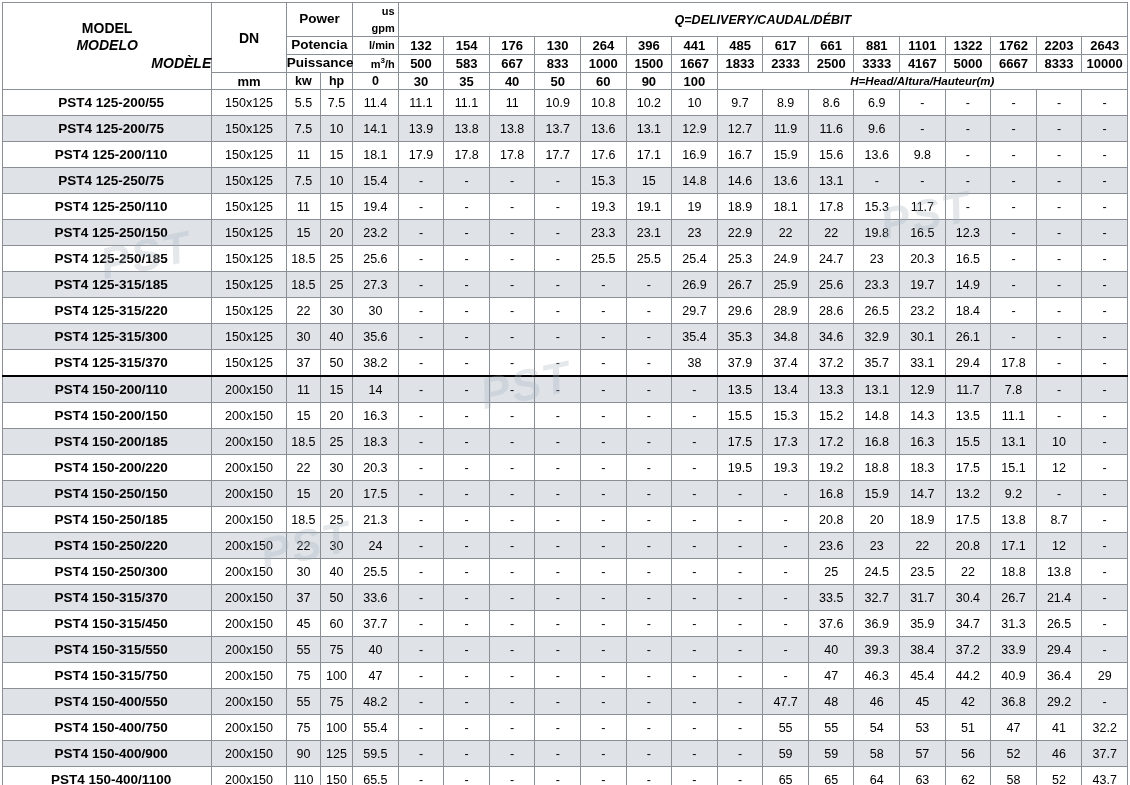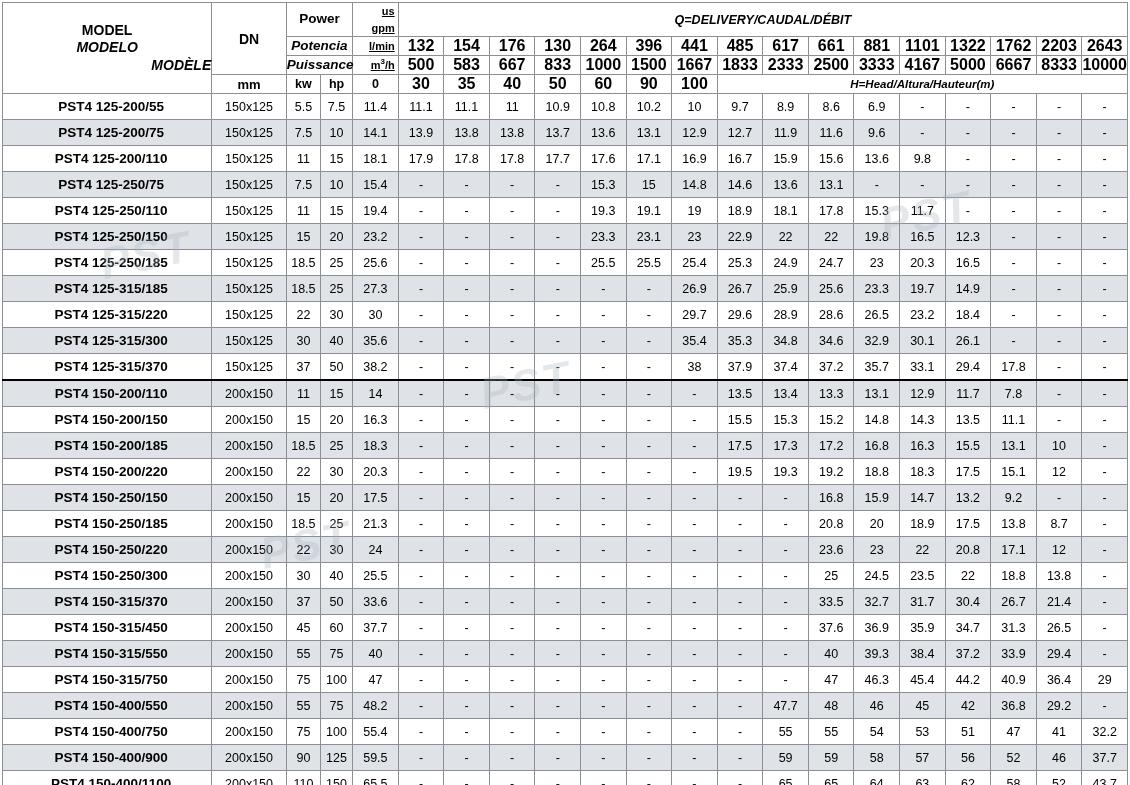--- a/index.html
+++ b/index.html
@@ -9,26 +9,26 @@
   td,th{border:1px solid #8a8f96;padding:0;text-align:center;vertical-align:middle;font-size:12.5px;color:#000;}
   
   .hdr td,.hdr th{background:#ffffff;font-weight:bold;}
   th.model{font-size:14px;font-weight:bold;line-height:1.25;}
   th.model .l1{font-weight:bold;}
   th.model .l2{font-style:italic;font-weight:bold;}
   th.model .l3{font-style:italic;font-weight:bold;text-align:right;}
   th.dn{font-size:14px;font-weight:bold;}
   th.dn .u{font-weight:bold;font-size:13px;}
   .pw-title{font-size:13.5px;font-weight:bold;line-height:1.25;margin-left:34px;}
-  .pw-title .i{font-style:italic;}
-  .unit-cell{font-size:11px;font-weight:bold;text-align:right;padding-right:3px;line-height:1.5;text-decoration:underline;}
+  .pw-title .i{}
+  .unit-cell{font-size:11px;font-weight:bold;text-align:right;padding-right:3px;line-height:1.5;}
   .unit-cell sup{font-size:8px;}
   .qtitle{font-size:12.5px;font-weight:bold;font-style:italic;}
   .htitle{font-size:11.5px;font-weight:bold;font-style:italic;}
-  .qnum{font-size:16px;font-weight:bold;}
+  .qnum{font-size:13px;font-weight:bold;}
   
   tbody td{height:25px;}
   td.name{text-align:center;padding-left:8px;font-weight:bold;font-size:13.5px;}
   td.dnv{font-size:12.5px;}
   tr.alt td{background:#dfe3e8;}
   tr.plain td{background:#ffffff;}
   .thickline td{border-top:2px solid #000;}
   .wm{position:absolute;inset:0;pointer-events:none;}
   .wm span{position:absolute;color:rgba(170,180,190,.30);font-size:44px;font-weight:bold;font-style:italic;letter-spacing:2px;transform:rotate(-12deg);}
 </style>

